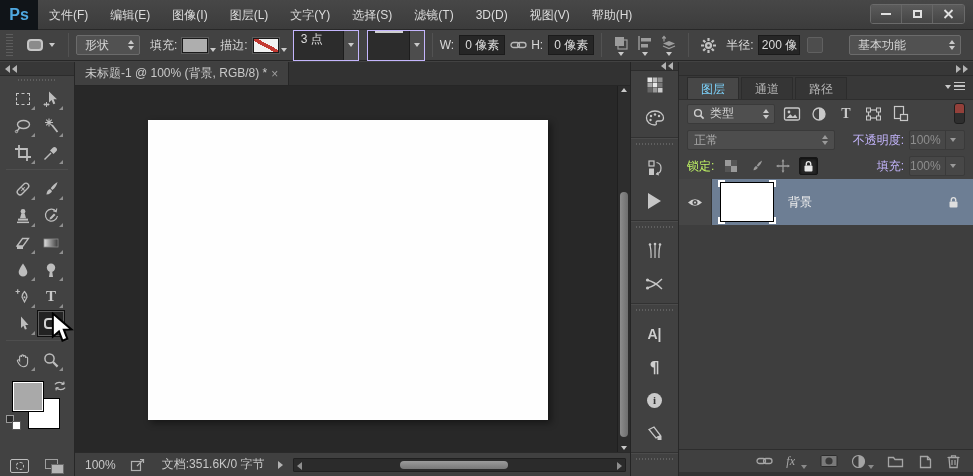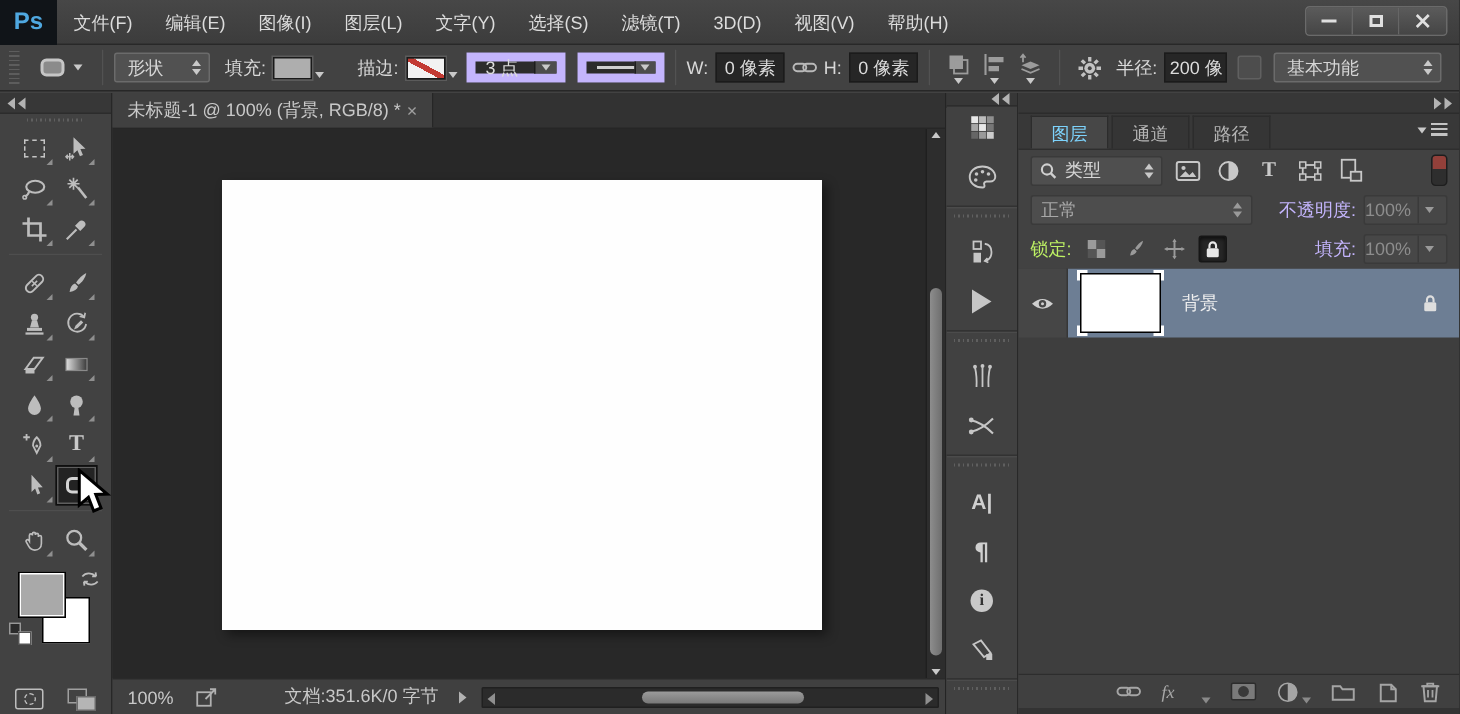--- a/index.html
+++ b/index.html
@@ -29,21 +29,21 @@
   .winbtn:last-child{border-right:none}
   .glyph-min{width:10px;height:2px;background:#e0e0e0}
   .glyph-max{width:9px;height:8px;border:2px solid #e0e0e0}
   
   .optionsbar{height:31px;background:#424242;border-bottom:1px solid #272727;display:flex;align-items:center;padding:0 6px}
   .grip{width:7px;height:22px;background:repeating-linear-gradient(#5d5d5d 0 1px,transparent 1px 3px);margin-right:8px}
   .presetbtn{display:flex;align-items:center;gap:6px;padding:0 6px;height:26px}
   .rrect-glyph{width:16px;height:12px;border:2px solid #c6c6c6;border-radius:4px;background:#8b8b8b}
   .dd{height:20px;background:#515151;border:1px solid #6b6b6b;border-radius:2px;display:flex;align-items:center;padding:0 5px 0 8px;gap:6px}
   .darkfield{height:20px;background:#262626;border:1px solid #1b1b1b;display:flex;align-items:center;justify-content:center;color:#dcdcdc}
-  .ddark{height:20px;background:#2c2c2c;border:6px solid #c4b5fd;display:flex;align-items:center}
+  .ddark{height:31px;background:#2c2c2c;border:1px solid #c4b5fd;display:flex;}
   .ddark .arrowbox{width:15px;height:100%;background:#4d4d4d;border-left:1px solid #1d1d1d;display:flex;align-items:center;justify-content:center}
   .swatchbtn{position:relative;display:flex;align-items:flex-end}
   .swatch{width:26px;height:15px;border:1px solid #1a1a1a;box-shadow:0 0 0 1px #5b5b5b}
   .swatchbtn .td{margin-left:2px;margin-bottom:1px}
   .icondd{display:flex;flex-direction:column;align-items:center;width:24px;gap:1px}
   .lbl{color:#d8d8d8;white-space:nowrap}
   .sqbtn{width:16px;height:16px;background:#4d4d4d;border:1px solid #606060;border-radius:2px}
   
   .main{position:absolute;top:62px;left:0;right:0;bottom:0;display:flex}
   .dockhead{height:14px;background:#373737;border-bottom:1px solid #2c2c2c;display:flex;align-items:center;padding:0 5px}
@@ -174,21 +174,21 @@
       <span class="spin" style="margin-left:auto">
           <i class="tu sm"></i>
           <i class="td sm"></i>
         </span>
     </div>
     <span class="lbl" style="margin-left:10px">填充:</span>
     <div class="swatchbtn" style="margin-left:5px">
       <span class="swatch" style="background:#aeaeae"></span>
       <span class="td sm"></span>
     </div>
-    <span class="lbl" style="margin-left:22px">描边:</span>
+    <span class="lbl" style="margin-left:4px">描边:</span>
     <div class="swatchbtn" style="margin-left:5px">
       <span class="swatch" style="background:linear-gradient(to top right,#f2f2f2 42%,#c33a33 42%,#c33a33 58%,#f2f2f2 58%)"></span>
       <span class="td sm"></span>
     </div>
     <div class="ddark" style="width:66px;margin-left:6px">
       <span style="padding-left:7px;color:#dcdcdc">3 点</span>
       <span class="arrowbox" style="margin-left:auto">
           <i class="td sm"></i>
         </span>
     </div>
@@ -433,21 +433,21 @@
               <i class="td sm"></i>
             </span>
         </div>
       </div>
       <div class="statusbar">
         <span>100%</span>
         <svg width="16" height="14" viewBox="0 0 16 14" style="margin-left:14px">
           <rect x="1.5" y="3.5" width="9" height="9" fill="none" stroke="#b0b0b0" stroke-width="1.2"></rect>
           <path d="M7 8l6.5-6.5M10 1.5h3.5V5" stroke="#b0b0b0" fill="none" stroke-width="1.2"></path>
         </svg>
-        <span style="margin-left:44px">文档:351.6K/0 字节</span>
+        <span style="margin-left:16px">文档:351.6K/0 字节</span>
         <span class="tr" style="margin-left:14px"></span>
         <div class="hscroll">
           <span class="la tl" style="border-right-color:#8f8f8f"></span>
           <div class="hthumb"></div>
           <span class="ra tr" style="border-left-color:#8f8f8f"></span>
         </div>
       </div>
     </div>
 
     <div class="iconstrip">
@@ -688,21 +688,21 @@
               <path d="M3.3 5.5V3.8a2.2 2.2 0 0 1 4.4 0v1.7" fill="none" stroke="#dedede" stroke-width="1.4"></path>
             </svg>
           </div>
         </div>
       </div>
       <div class="pfooter">
         <svg width="17" height="10" viewBox="0 0 17 10">
           <rect x="1" y="2.5" width="8.5" height="5" rx="2.5" fill="none" stroke="#a5a5a5" stroke-width="1.3"></rect>
           <rect x="7.5" y="2.5" width="8.5" height="5" rx="2.5" fill="none" stroke="#a5a5a5" stroke-width="1.3"></rect>
         </svg>
-        <span style="display:flex;align-items:flex-end;gap:18px">
+        <span style="display:flex;align-items:flex-end;gap:6px">
           <span class="fxtext">fx</span>
           <i class="td sm" style="border-top-color:#8a8a8a"></i>
         </span>
         <svg width="18" height="14" viewBox="0 0 18 14">
           <rect x="1" y="1.5" width="16" height="11" rx="1" fill="#7a7a7a" stroke="#2d2d2d"></rect>
           <circle cx="9" cy="7" r="3.6" fill="#393939"></circle>
         </svg>
         <span style="display:flex;align-items:flex-end;gap:2px">
           <svg width="15" height="15" viewBox="0 0 16 16">
             <circle cx="8" cy="8" r="6.4" fill="#3c3c3c" stroke="#a5a5a5" stroke-width="1.2"></circle>

